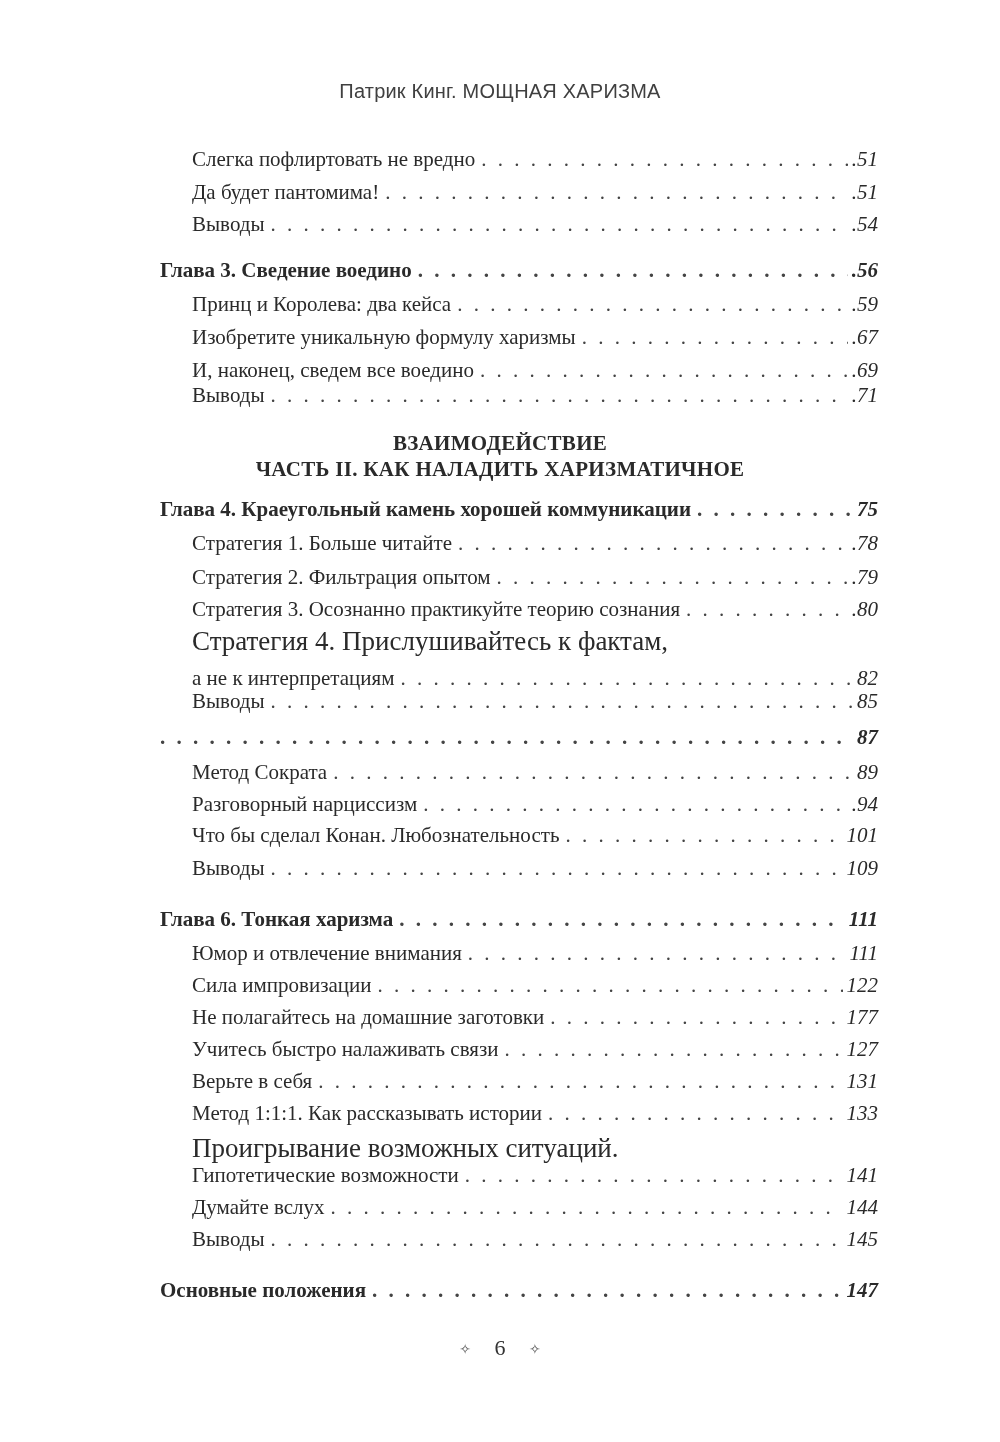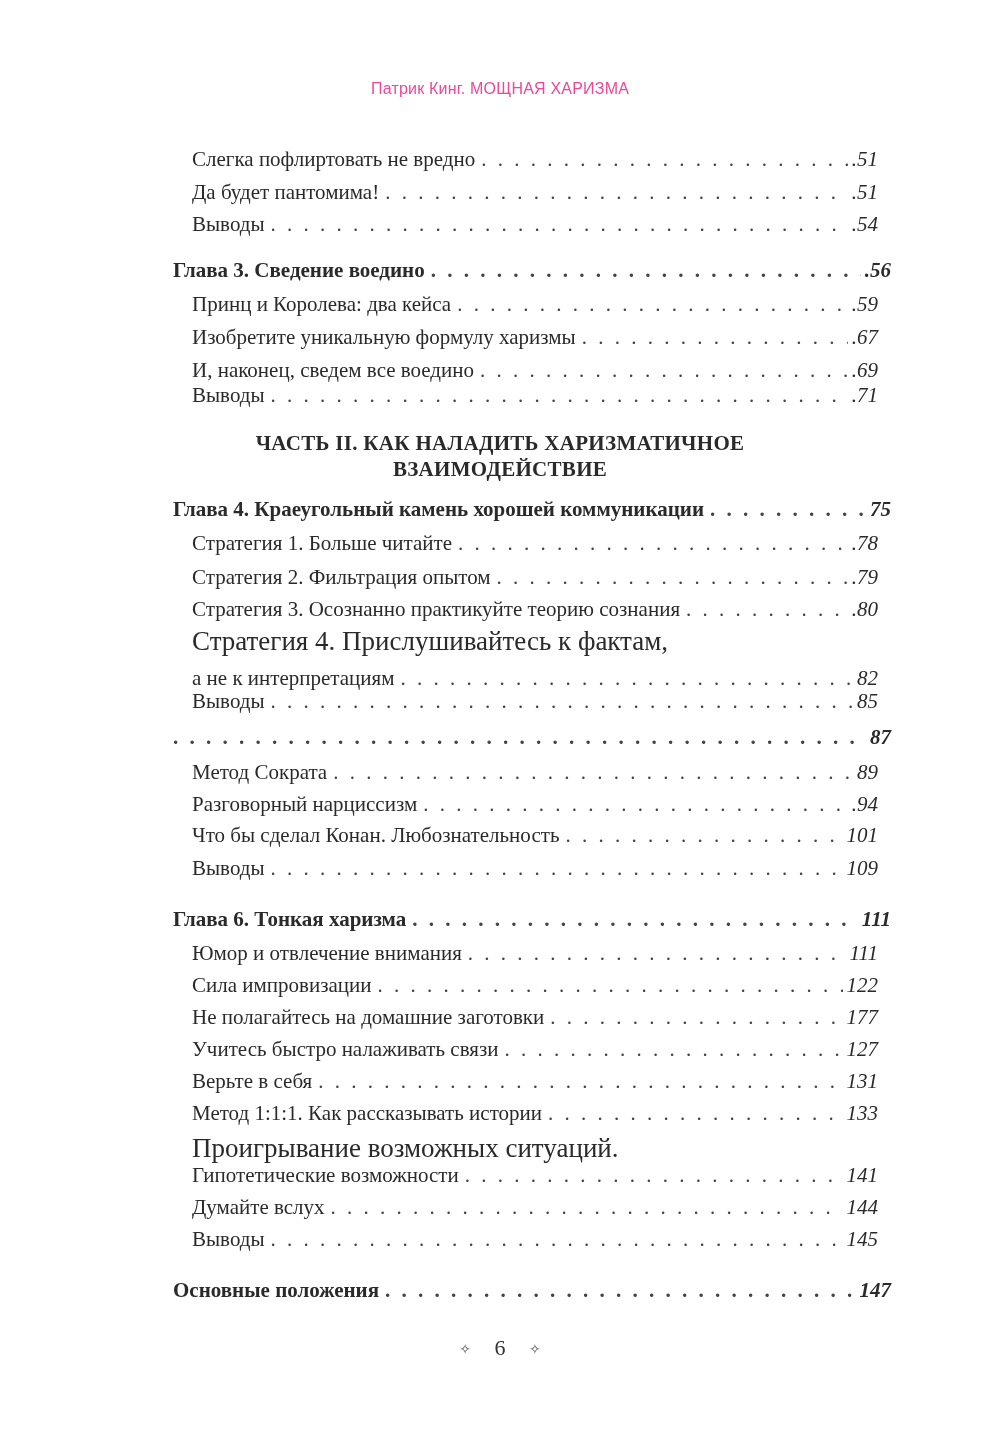--- a/index.html
+++ b/index.html
@@ -5,30 +5,30 @@
   html, body { margin: 0; padding: 0; background: #ffffff; }
   body {
     width: 1000px; height: 1442px; position: relative; overflow: hidden;
     font-family: "Liberation Serif", "DejaVu Serif", serif;
     color: #2a2a2a;
   }
   .running-head {
     position: absolute; top: 80px; left: 0; width: 1000px;
     text-align: center;
     font-family: "Liberation Sans", "DejaVu Sans", sans-serif;
-    font-size: 16px; letter-spacing: 0.2px; color: #ec4899;
+    font-size: 20px; letter-spacing: 0.2px; color: #404040;
   }
   .toc { position: absolute; left: 160px; width: 718px; top: 0; }
   .row {
     position: absolute; left: 0; width: 718px;
     display: flex; align-items: baseline;
     font-size: 21px; line-height: 26px;
   }
   .row.sub { left: 32px; width: 686px; }
-  .row.bold { font-weight: bold; margin-left: 13px; }
+  .row.bold { font-weight: bold; }
   .row .title { white-space: nowrap; padding-right: 6px; }
   .row .leader {
     flex: 1; overflow: hidden; white-space: nowrap;
     letter-spacing: 11px; color: #444;
   }
   .row .leader::before {
     content: ". . . . . . . . . . . . . . . . . . . . . . . . . . . . . . . . . . . . . . . . . . . . . . . . . . . . . . . . . . . . . .";
     letter-spacing: 3px;
   }
   .row .page { white-space: nowrap; text-align: right; padding-left: 4px; font-style: italic; }
@@ -91,22 +91,22 @@
     <span class="page">.69</span>
   </div>
   <div class="row sub" style="top:382px">
     <span class="title">Выводы</span>
     <span class="leader"></span>
     <span class="page">.71</span>
   </div>
 </div>
 
 <div class="part-heading">
+  <div>ВЗАИМОДЕЙСТВИЕ</div>
   <div>ЧАСТЬ II. КАК НАЛАДИТЬ ХАРИЗМАТИЧНОЕ</div>
-  <div>ВЗАИМОДЕЙСТВИЕ</div>
 </div>
 
 <div class="toc">
 
   <div class="row bold" style="top:496px">
     <span class="title">Глава 4. Краеугольный камень хорошей коммуникации</span>
     <span class="leader"></span>
     <span class="page">75</span>
   </div>
   <div class="row sub" style="top:530px">

